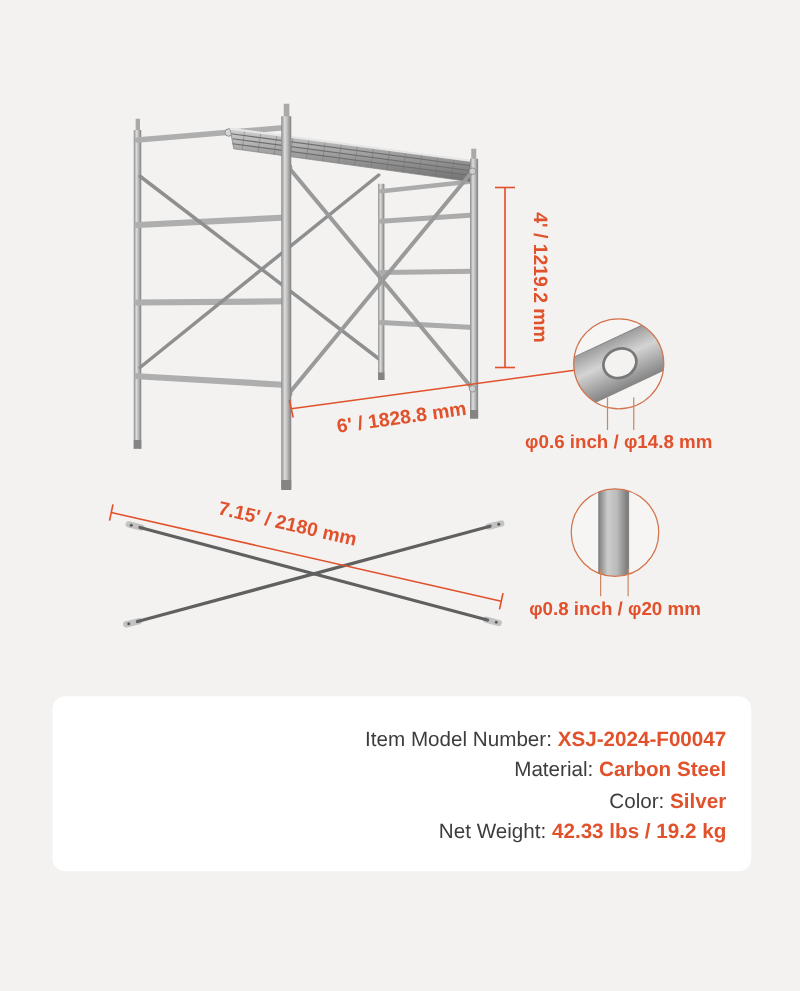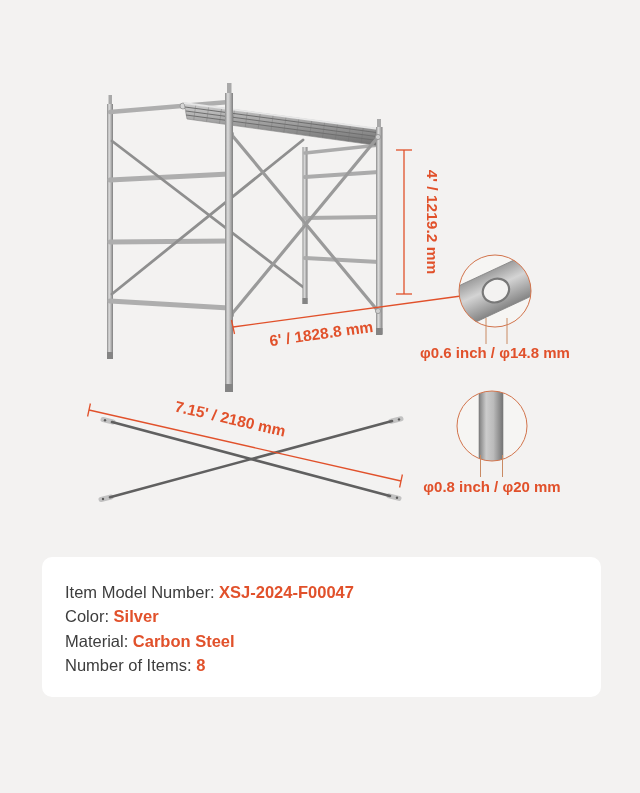--- a/index.html
+++ b/index.html
@@ -6,20 +6,21 @@
   body{font-family:"Liberation Sans","DejaVu Sans",sans-serif;}
   .canvas{position:relative;width:640px;height:793px;background:#f3f2f1;overflow:hidden;}
   .diagram-svg{position:absolute;left:0;top:0;}
   svg text{font-family:"Liberation Sans","DejaVu Sans",sans-serif;font-weight:700;}
   .dim-text{font-size:15.5px;fill:#e1512b;}
   .callout-text{font-size:15px;fill:#e1512b;}
   .spec-box{
     position:absolute;left:42px;top:557px;width:559px;height:140px;
     background:#ffffff;border-radius:10px;box-sizing:border-box;
     padding:23px 20px 0 23px;
+    text-align:right;
   }
   .spec-row{font-size:16.5px;line-height:24.4px;color:#3d3d3d;white-space:nowrap;}
   .spec-label{white-space:pre;font-weight:400;color:#3d3d3d;}
   .spec-value{white-space:pre;font-weight:700;color:#e1512b;}
 </style>
 </head>
 <body>
 
 <div class="canvas">
 
@@ -172,23 +173,23 @@
       <line x1="502.5" y1="455" x2="502.5" y2="477" stroke="#c98a63" stroke-width="1"></line>
       <text class="callout-text" x="492" y="492" text-anchor="middle">φ0.8 inch / φ20 mm</text>
     </g>
   </svg>
 
   <div class="spec-box">
     <div class="spec-row">
       <span class="spec-label">Item Model Number: </span><span class="spec-value">XSJ-2024-F00047</span>
     </div>
     <div class="spec-row">
+      <span class="spec-label">Material: </span><span class="spec-value">Carbon Steel</span>
+    </div>
+    <div class="spec-row">
       <span class="spec-label">Color: </span><span class="spec-value">Silver</span>
     </div>
     <div class="spec-row">
-      <span class="spec-label">Material: </span><span class="spec-value">Carbon Steel</span>
-    </div>
-    <div class="spec-row">
-      <span class="spec-label">Number of Items: </span><span class="spec-value">8</span>
+      <span class="spec-label">Net Weight: </span><span class="spec-value">42.33 lbs / 19.2 kg</span>
     </div>
   </div>
 
 </div>
 
 </body></html>

